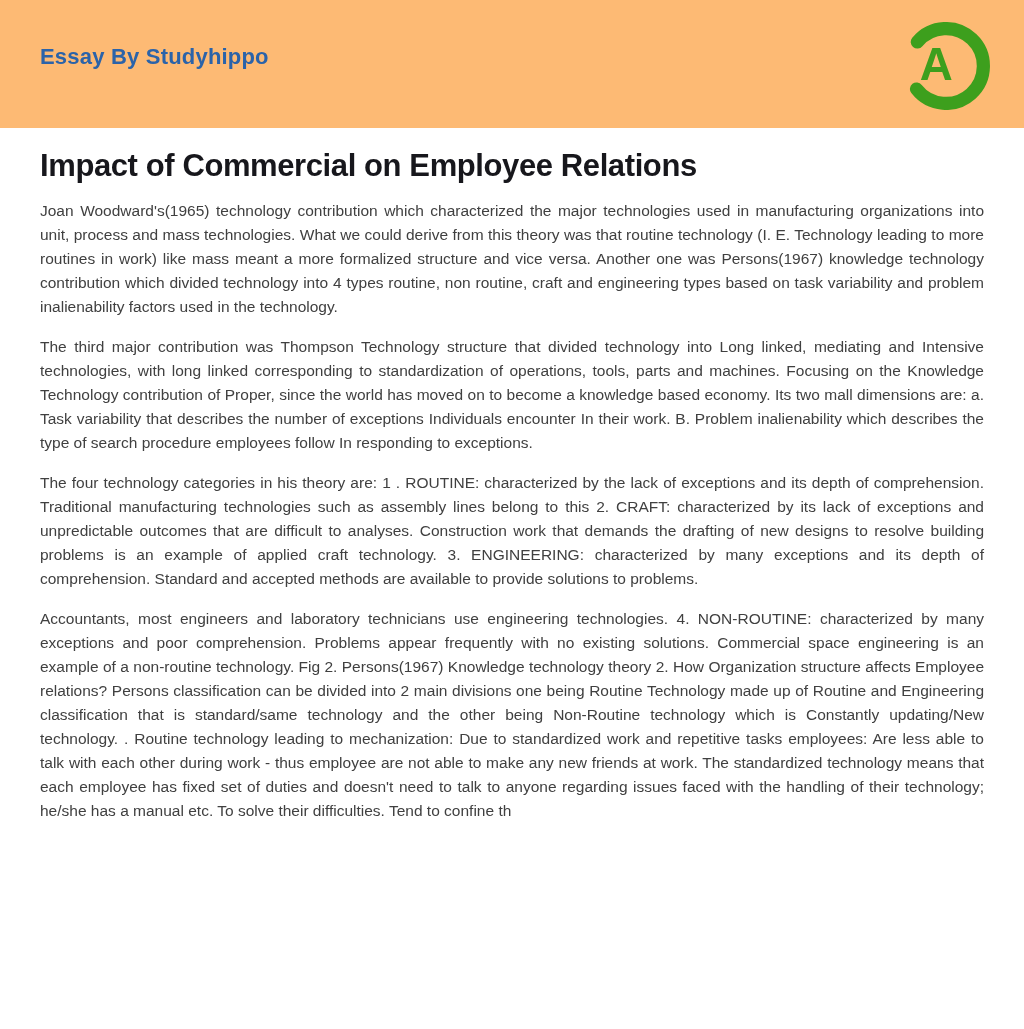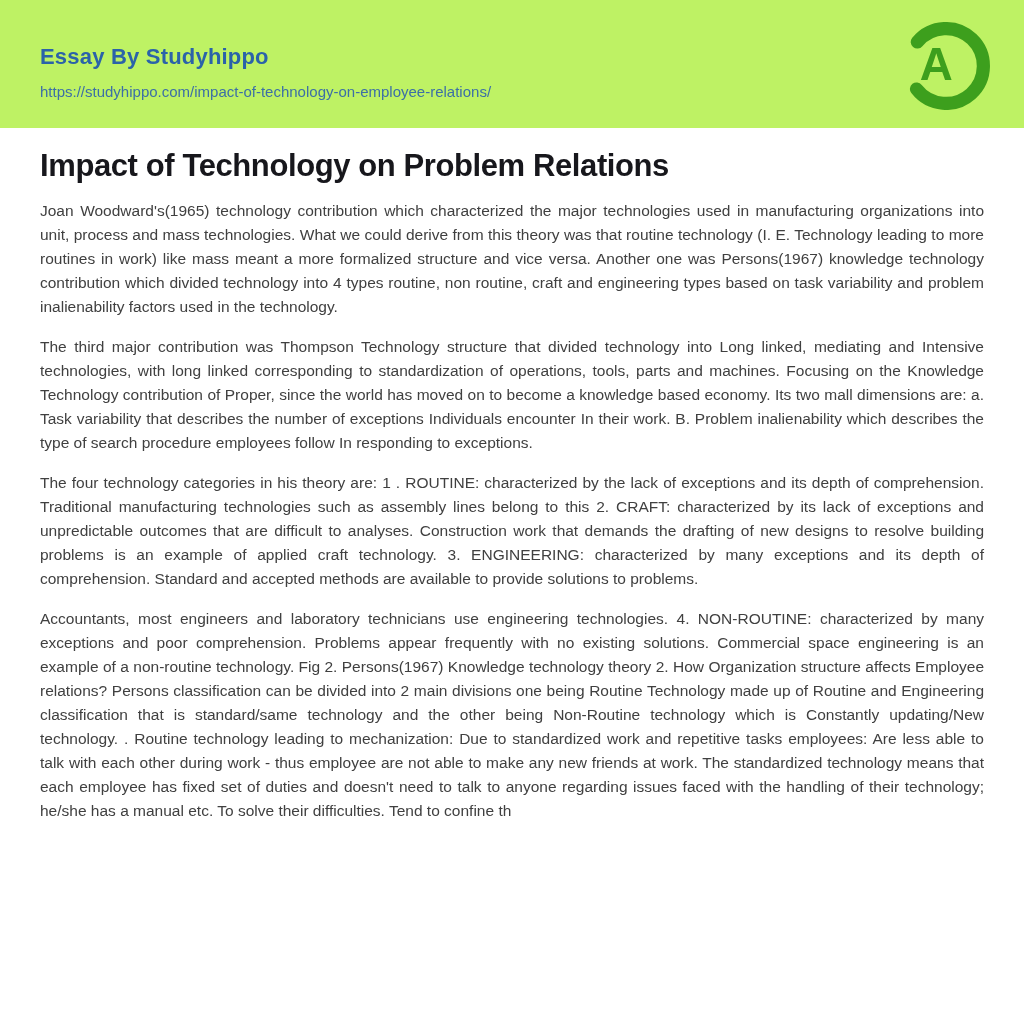--- a/index.html
+++ b/index.html
@@ -9,21 +9,21 @@
     height: 1029px;
     background: #ffffff;
     font-family: "Liberation Sans", sans-serif;
     overflow: hidden;
   }
 
   
   .page-header {
     width: 100%;
     height: 128px;
-    background: #bef264;
+    background: #fdba74;
     display: flex;
     justify-content: space-between;
     align-items: flex-start;
     padding: 0 34px 0 40px;
   }
   .header-text { padding-top: 44px; }
   .site-title {
     color: #2b63a9;
     font-size: 22px;
     font-weight: bold;
@@ -69,31 +69,30 @@
     text-align: justify;
     text-justify: inter-word;
   }
 </style>
 </head>
 <body>
 
 <header class="page-header">
   <div class="header-text">
     <div class="site-title">Essay By Studyhippo</div>
-    <a class="page-url" href="#">https://studyhippo.com/impact-of-technology-on-employee-relations/</a>
   </div>
   <div class="logo">
     <svg viewBox="0 0 100 100" aria-hidden="true">
       <path d="M 17.4 22.7 A 42.5 42.5 0 1 1 16.5 76.2" fill="none" stroke="#3d9f1d" stroke-width="15" stroke-linecap="round"></path>
       <text x="39" y="66" font-size="52" fill="#3d9f1d" text-anchor="middle">A</text>
     </svg>
   </div>
 </header>
 
 <main class="content">
   <h1 class="essay-title">
-    <span class="title-line">Impact of Technology on Problem Relations</span>
+    <span class="title-line">Impact of Commercial on Employee Relations</span>
   </h1>
   <p>Joan Woodward's(1965) technology contribution which characterized the major technologies used in manufacturing organizations into unit, process and mass technologies. What we could derive from this theory was that routine technology (I. E. Technology leading to more routines in work) like mass meant a more formalized structure and vice versa. Another one was Persons(1967) knowledge technology contribution which divided technology into 4 types routine, non routine, craft and engineering types based on task variability and problem inalienability factors used in the technology.</p>
   <p>The third major contribution was Thompson Technology structure that divided technology into Long linked, mediating and Intensive technologies, with long linked corresponding to standardization of operations, tools, parts and machines. Focusing on the Knowledge Technology contribution of Proper, since the world has moved on to become a knowledge based economy. Its two mall dimensions are: a. Task variability that describes the number of exceptions Individuals encounter In their work. B. Problem inalienability which describes the type of search procedure employees follow In responding to exceptions.</p>
   <p>The four technology categories in his theory are: 1 . ROUTINE: characterized by the lack of exceptions and its depth of comprehension. Traditional manufacturing technologies such as assembly lines belong to this 2. CRAFT: characterized by its lack of exceptions and unpredictable outcomes that are difficult to analyses. Construction work that demands the drafting of new designs to resolve building problems is an example of applied craft technology. 3. ENGINEERING: characterized by many exceptions and its depth of comprehension. Standard and accepted methods are available to provide solutions to problems.</p>
   <p>Accountants, most engineers and laboratory technicians use engineering technologies. 4. NON-ROUTINE: characterized by many exceptions and poor comprehension. Problems appear frequently with no existing solutions. Commercial space engineering is an example of a non-routine technology. Fig 2. Persons(1967) Knowledge technology theory 2. How Organization structure affects Employee relations? Persons classification can be divided into 2 main divisions one being Routine Technology made up of Routine and Engineering classification that is standard/same technology and the other being Non-Routine technology which is Constantly updating/New technology. . Routine technology leading to mechanization: Due to standardized work and repetitive tasks employees: Are less able to talk with each other during work - thus employee are not able to make any new friends at work. The standardized technology means that each employee has fixed set of duties and doesn't need to talk to anyone regarding issues faced with the handling of their technology; he/she has a manual etc. To solve their difficulties. Tend to confine th</p>
 </main>
 
 </body></html>

